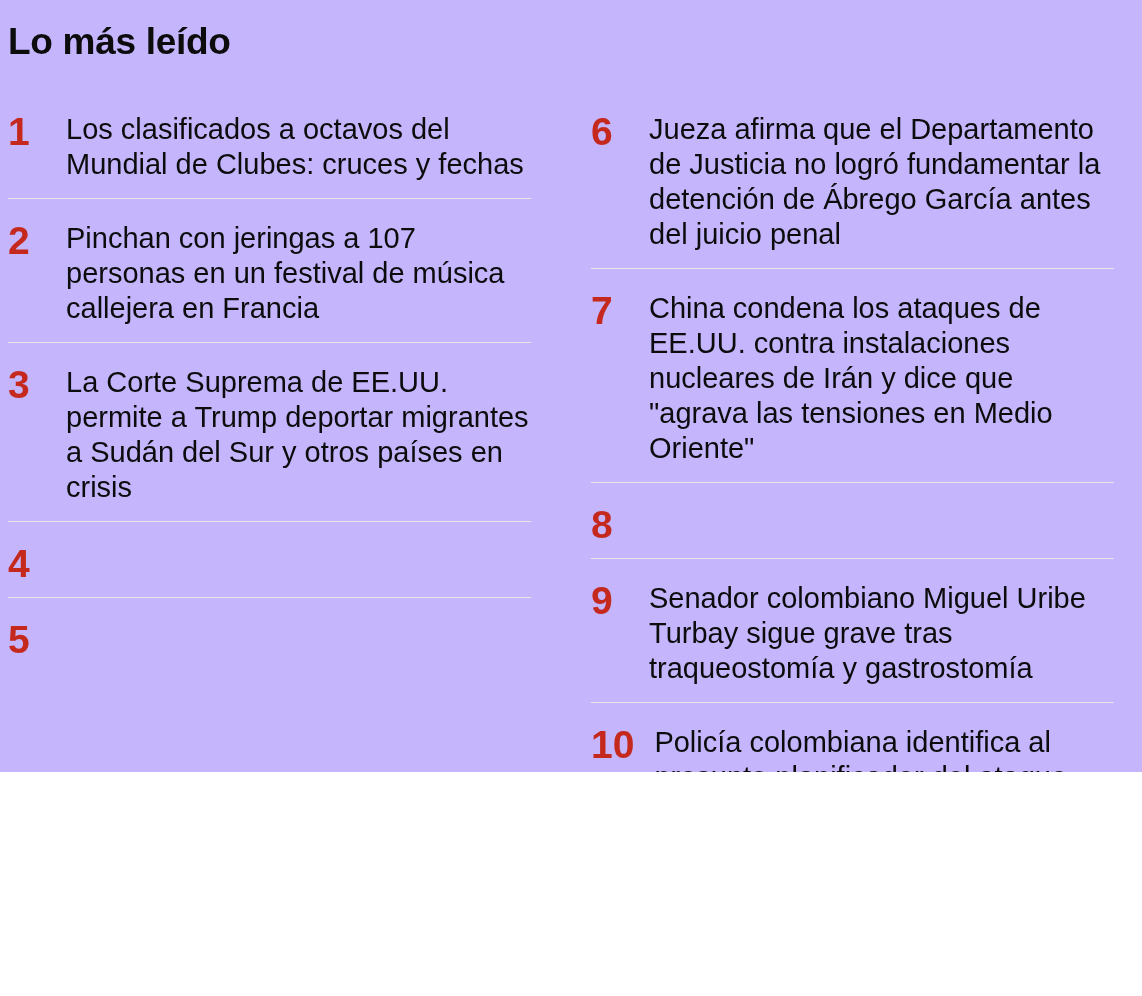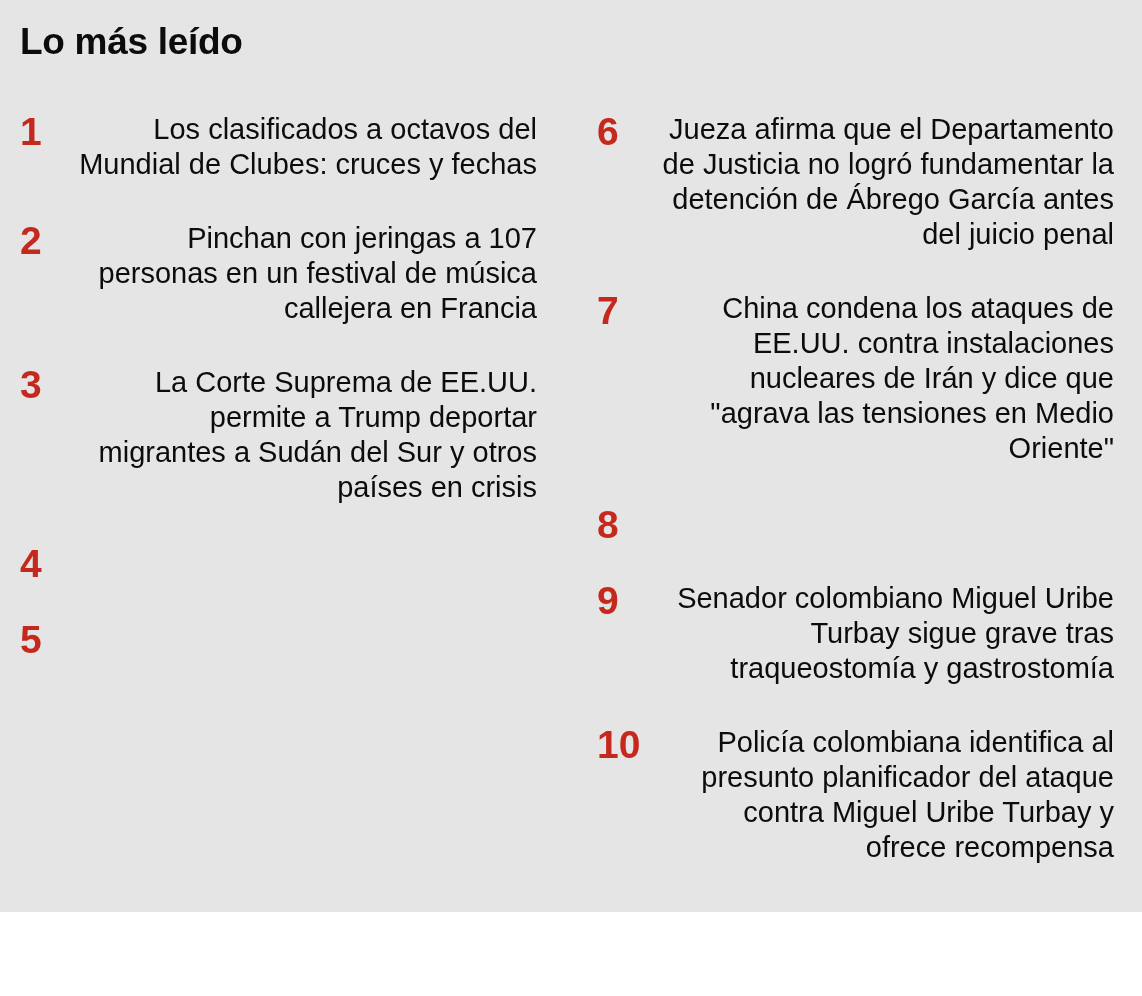--- a/index.html
+++ b/index.html
@@ -5,25 +5,25 @@
 <style>
   html, body {
     margin: 0;
     padding: 0;
     background: #ffffff;
     font-family: "Liberation Sans", "DejaVu Sans", sans-serif;
     color: #0c0c0c;
   }
   .page {
     width: 1142px;
-    height: 912px;
+    height: 772px;
     box-sizing: border-box;
-    padding: 20px 28px 0 20px;
+    padding: 20px 28px 0 8px;
     overflow: hidden;
-    background: #e5e5e5;
+    background: #c4b5fd;
   }
   .section-title {
     margin: 0 0 49px 0;
     font-size: 37px;
     line-height: 43px;
     font-weight: 700;
     color: #0c0c0c;
     letter-spacing: -0.3px;
   }
   .columns {
@@ -57,21 +57,20 @@
     line-height: 35px;
     font-weight: 700;
     color: #c5291d;
     padding-top: 2px;
   }
   .headline {
     font-size: 29px;
     line-height: 35px;
     font-weight: 400;
     color: #0c0c0c;
-    text-align: right;
   }
 </style>
 </head>
 <body>
 
 <div class="page">
   <h2 class="section-title">Lo más leído</h2>
 
   <div class="columns">
 

